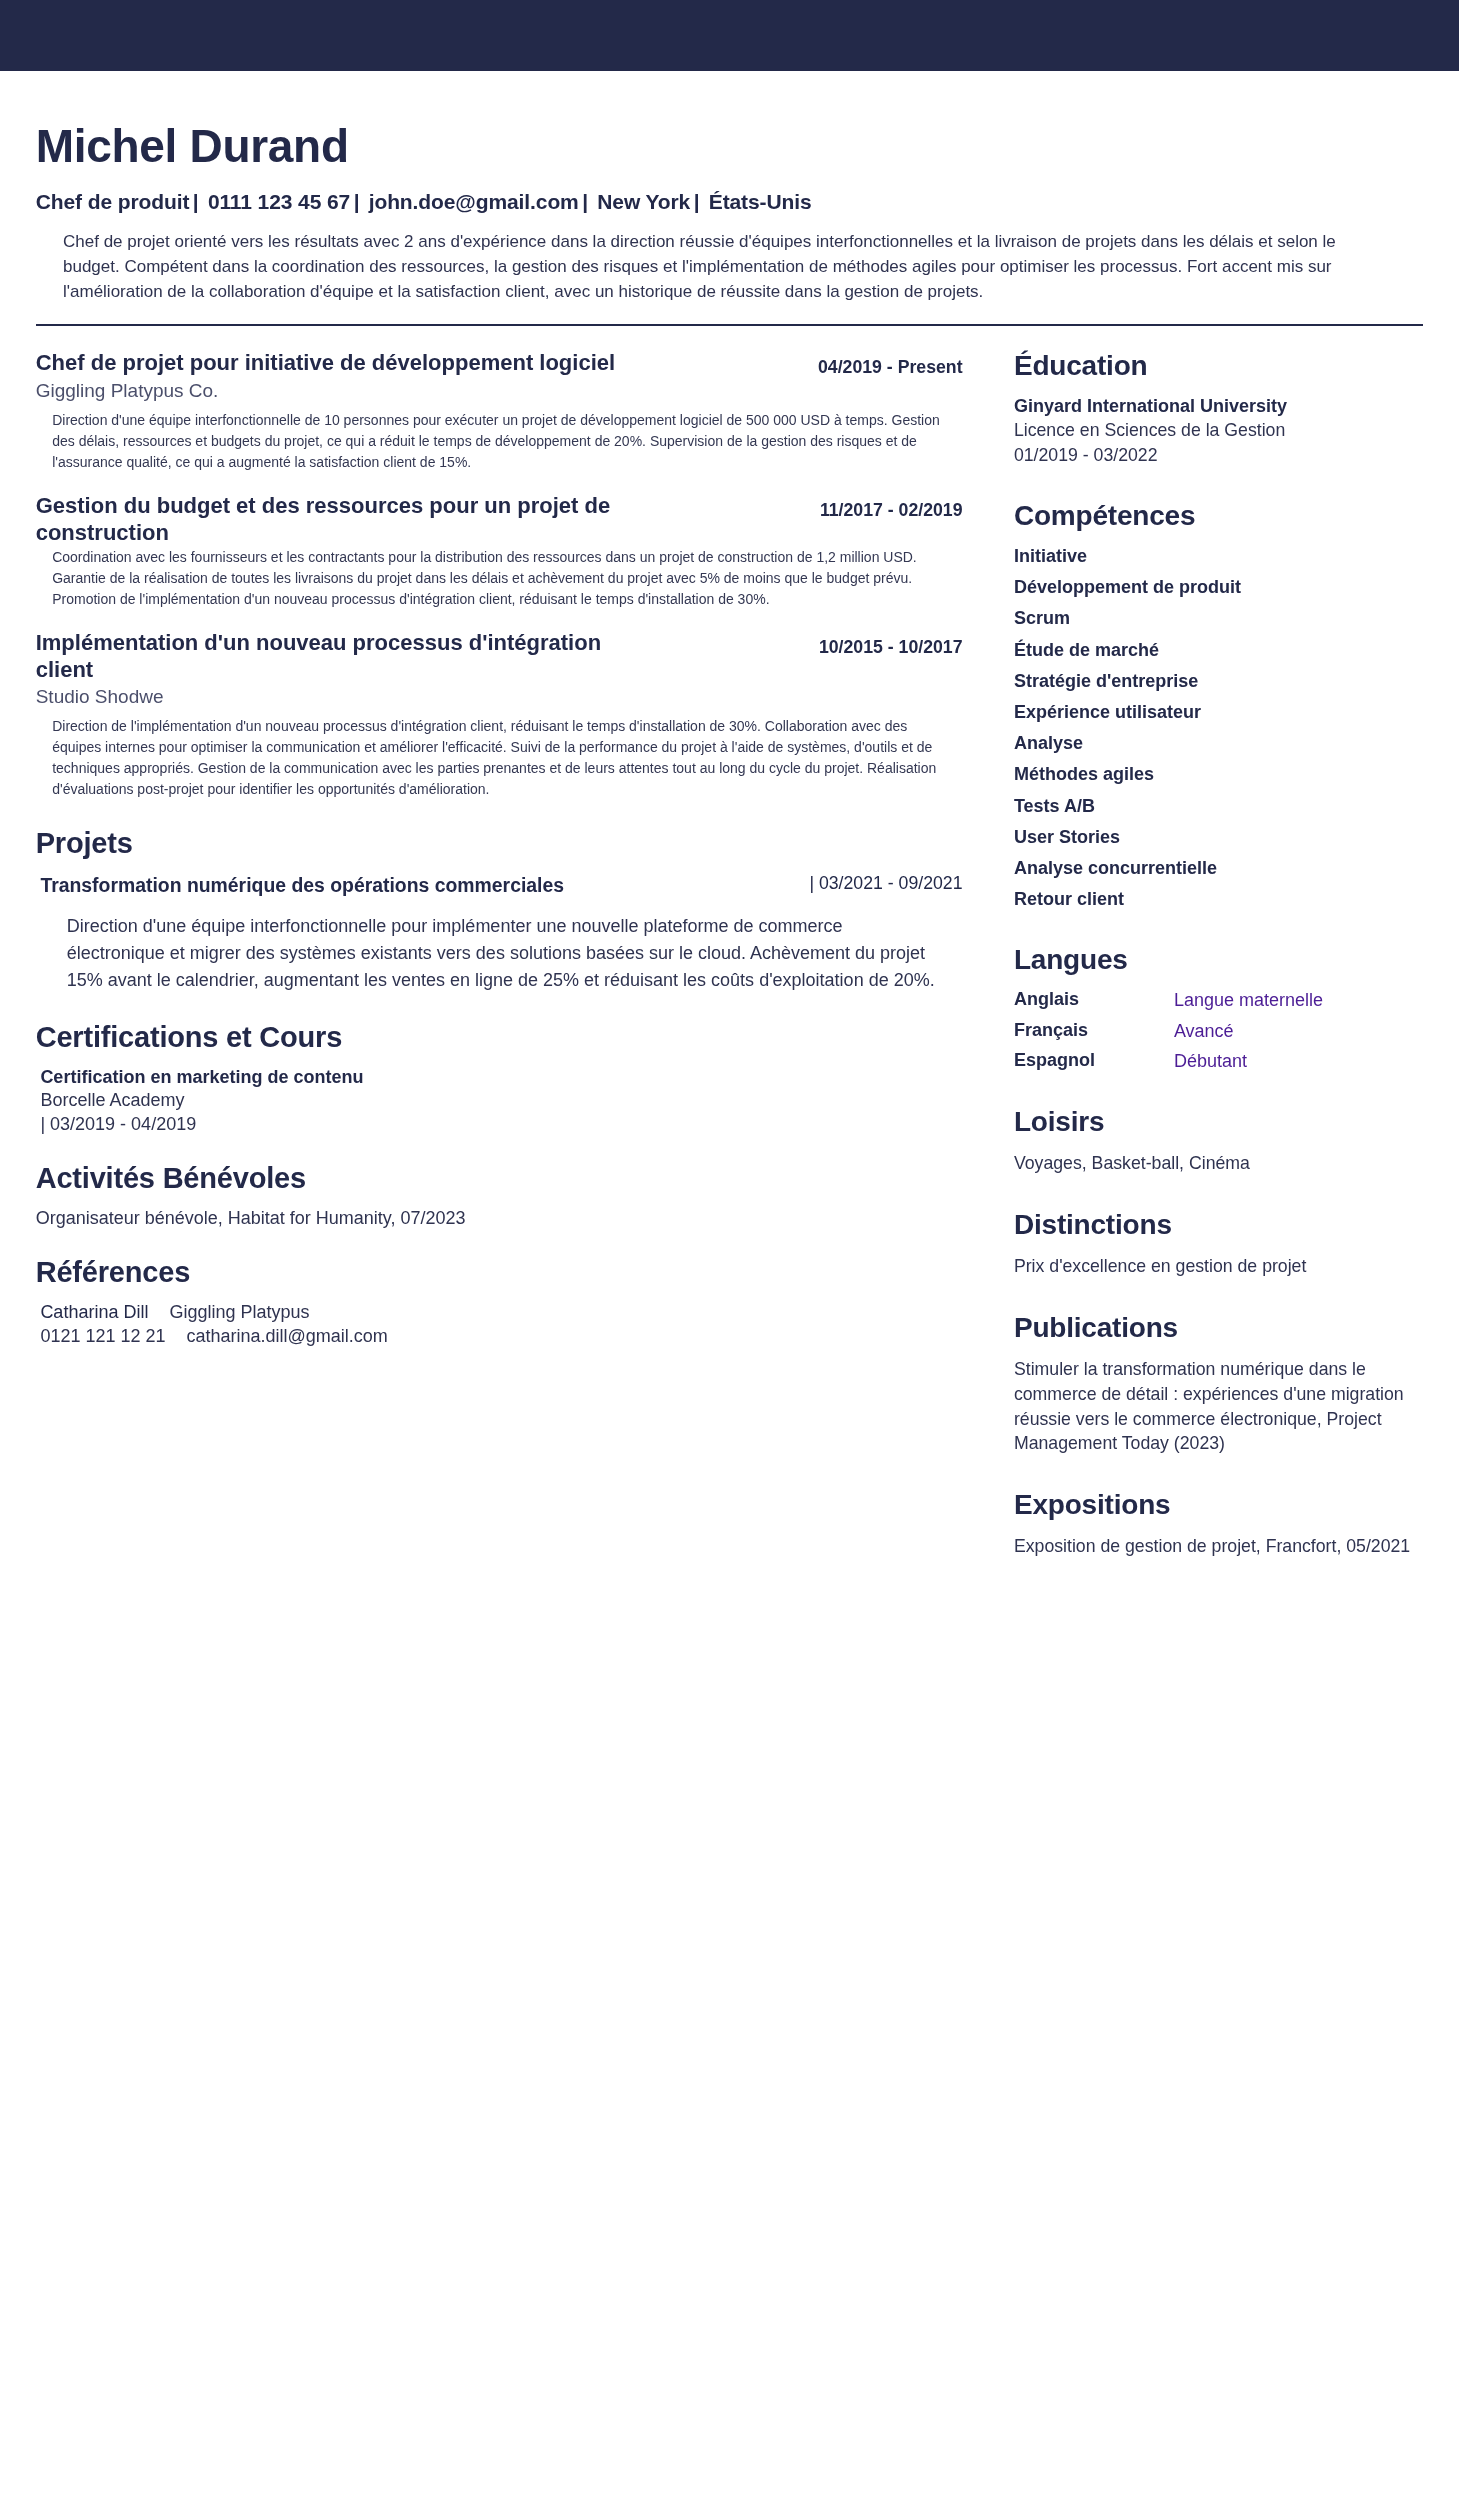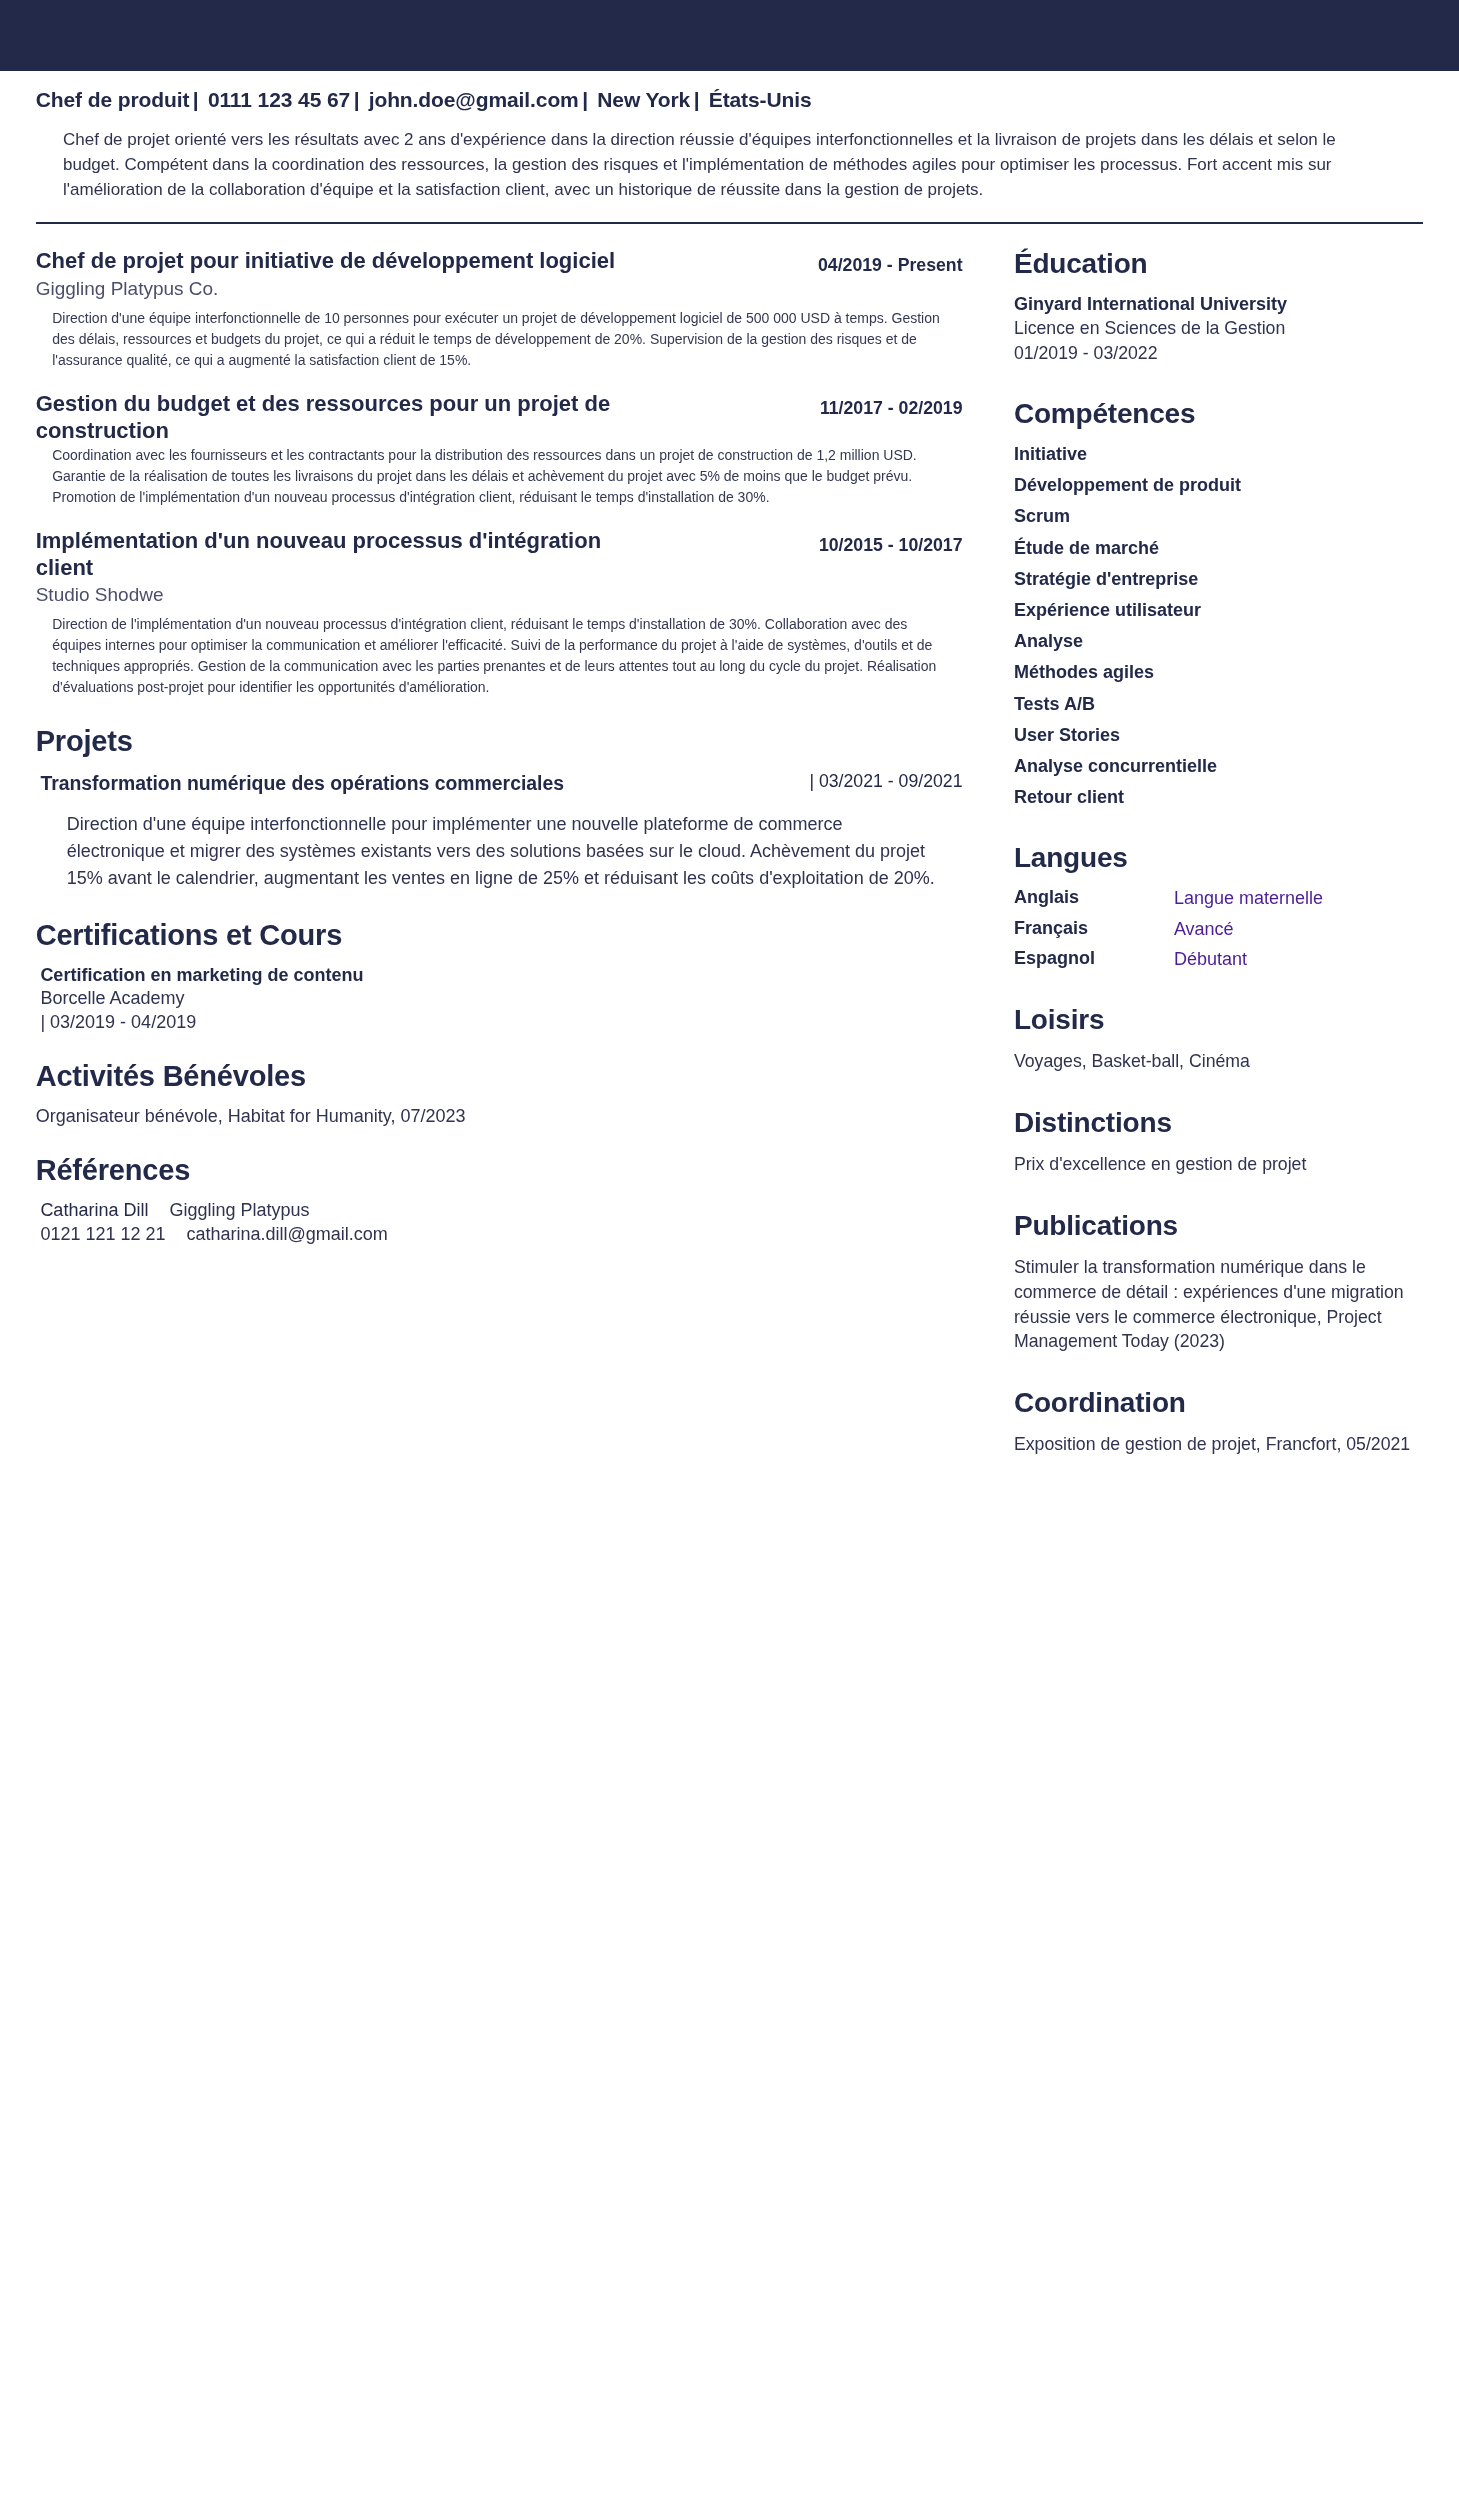--- a/index.html
+++ b/index.html
@@ -214,20 +214,21 @@
   .right-block { margin-top: 33px; }
 </style>
 </head>
 <body>
 
 <div class="page">
   <div class="topbar"></div>
 
   <div class="content">
 
+    <div class="name">Michel Durand</div>
 
     <div class="contact">
       <span>Chef de produit</span><span class="sep">|</span>
       <span>0111 123 45 67</span><span class="sep">|</span>
       <span>john.doe@gmail.com</span><span class="sep">|</span>
       <span>New York</span><span class="sep">|</span>
       <span>États-Unis</span>
     </div>
 
     <div class="summary">Chef de projet orienté vers les résultats avec 2 ans d'expérience dans la direction réussie d'équipes interfonctionnelles et la livraison de projets dans les délais et selon le budget. Compétent dans la coordination des ressources, la gestion des risques et l'implémentation de méthodes agiles pour optimiser les processus. Fort accent mis sur l'amélioration de la collaboration d'équipe et la satisfaction client, avec un historique de réussite dans la gestion de projets.</div>
@@ -350,21 +351,21 @@
           <h2 class="sect">Distinctions</h2>
           <div class="right-text">Prix d'excellence en gestion de projet</div>
         </div>
 
         <div class="right-block">
           <h2 class="sect">Publications</h2>
           <div class="right-text">Stimuler la transformation numérique dans le commerce de détail : expériences d'une migration réussie vers le commerce électronique, Project Management Today (2023)</div>
         </div>
 
         <div class="right-block">
-          <h2 class="sect">Coordination</h2>
+          <h2 class="sect">Expositions</h2>
           <div class="right-text">Exposition de gestion de projet, Francfort, 05/2021</div>
         </div>
 
       </div>
     </div>
   </div>
 </div>
 
 
 </body></html>

